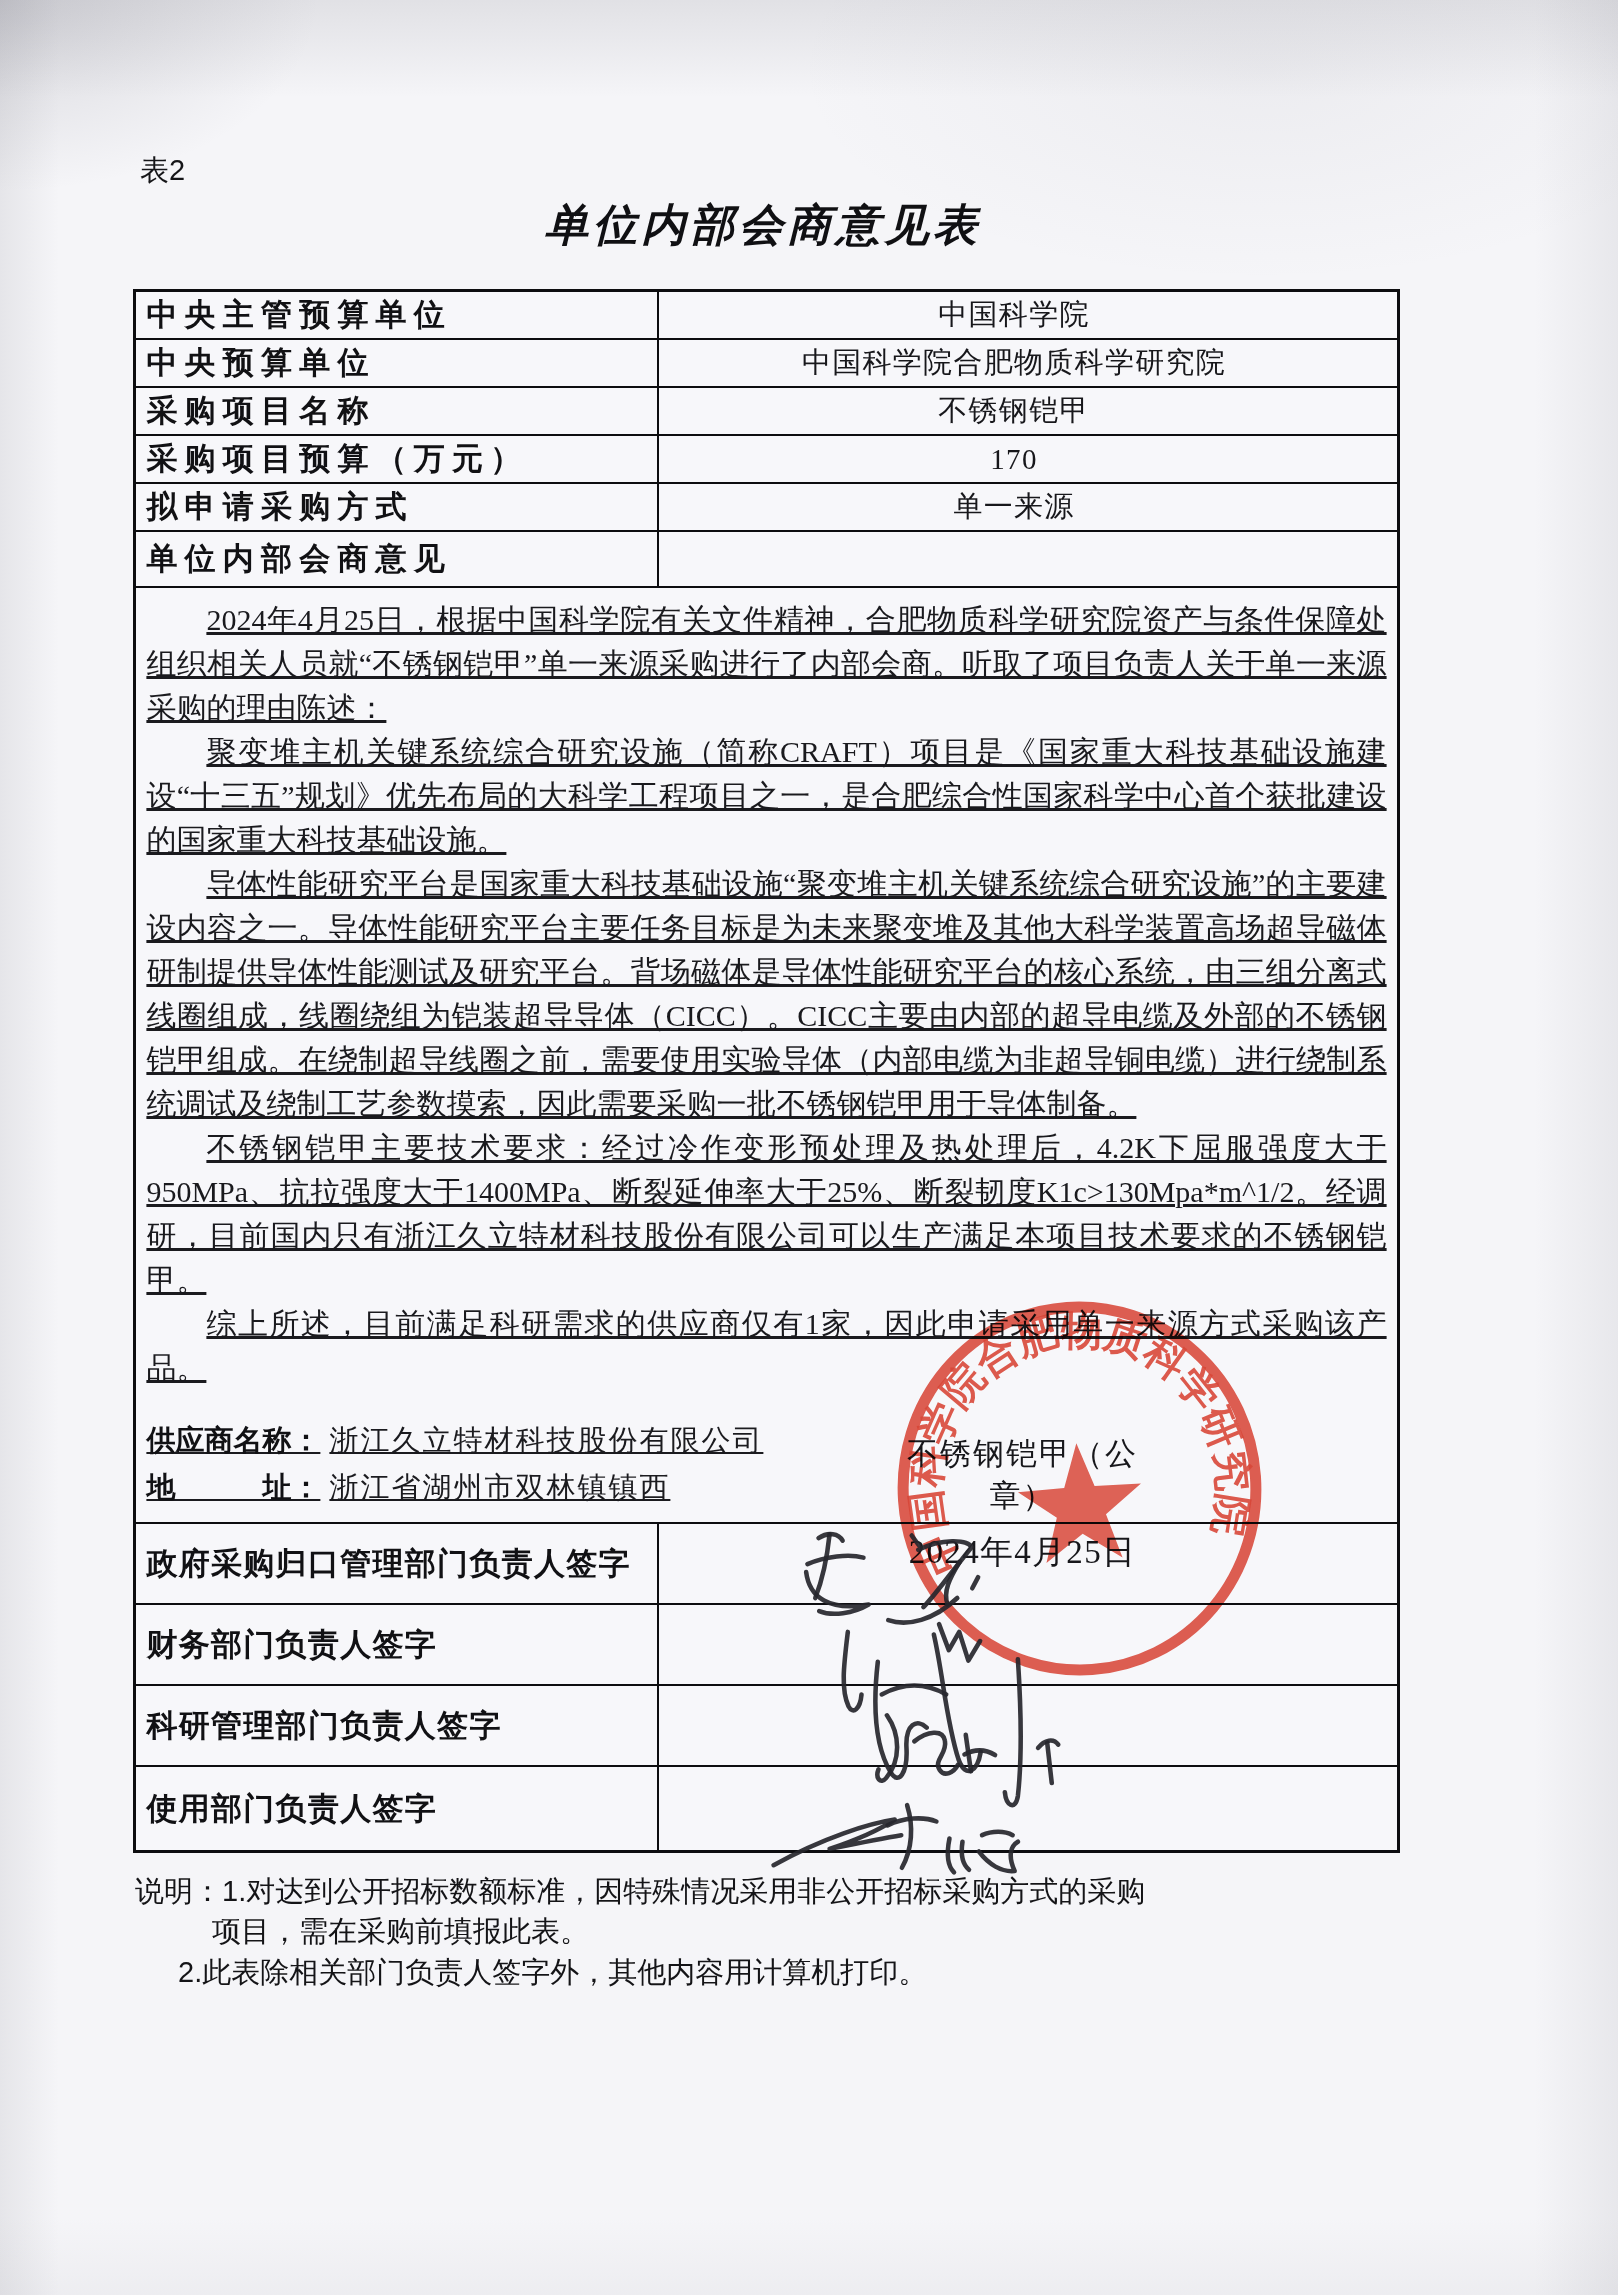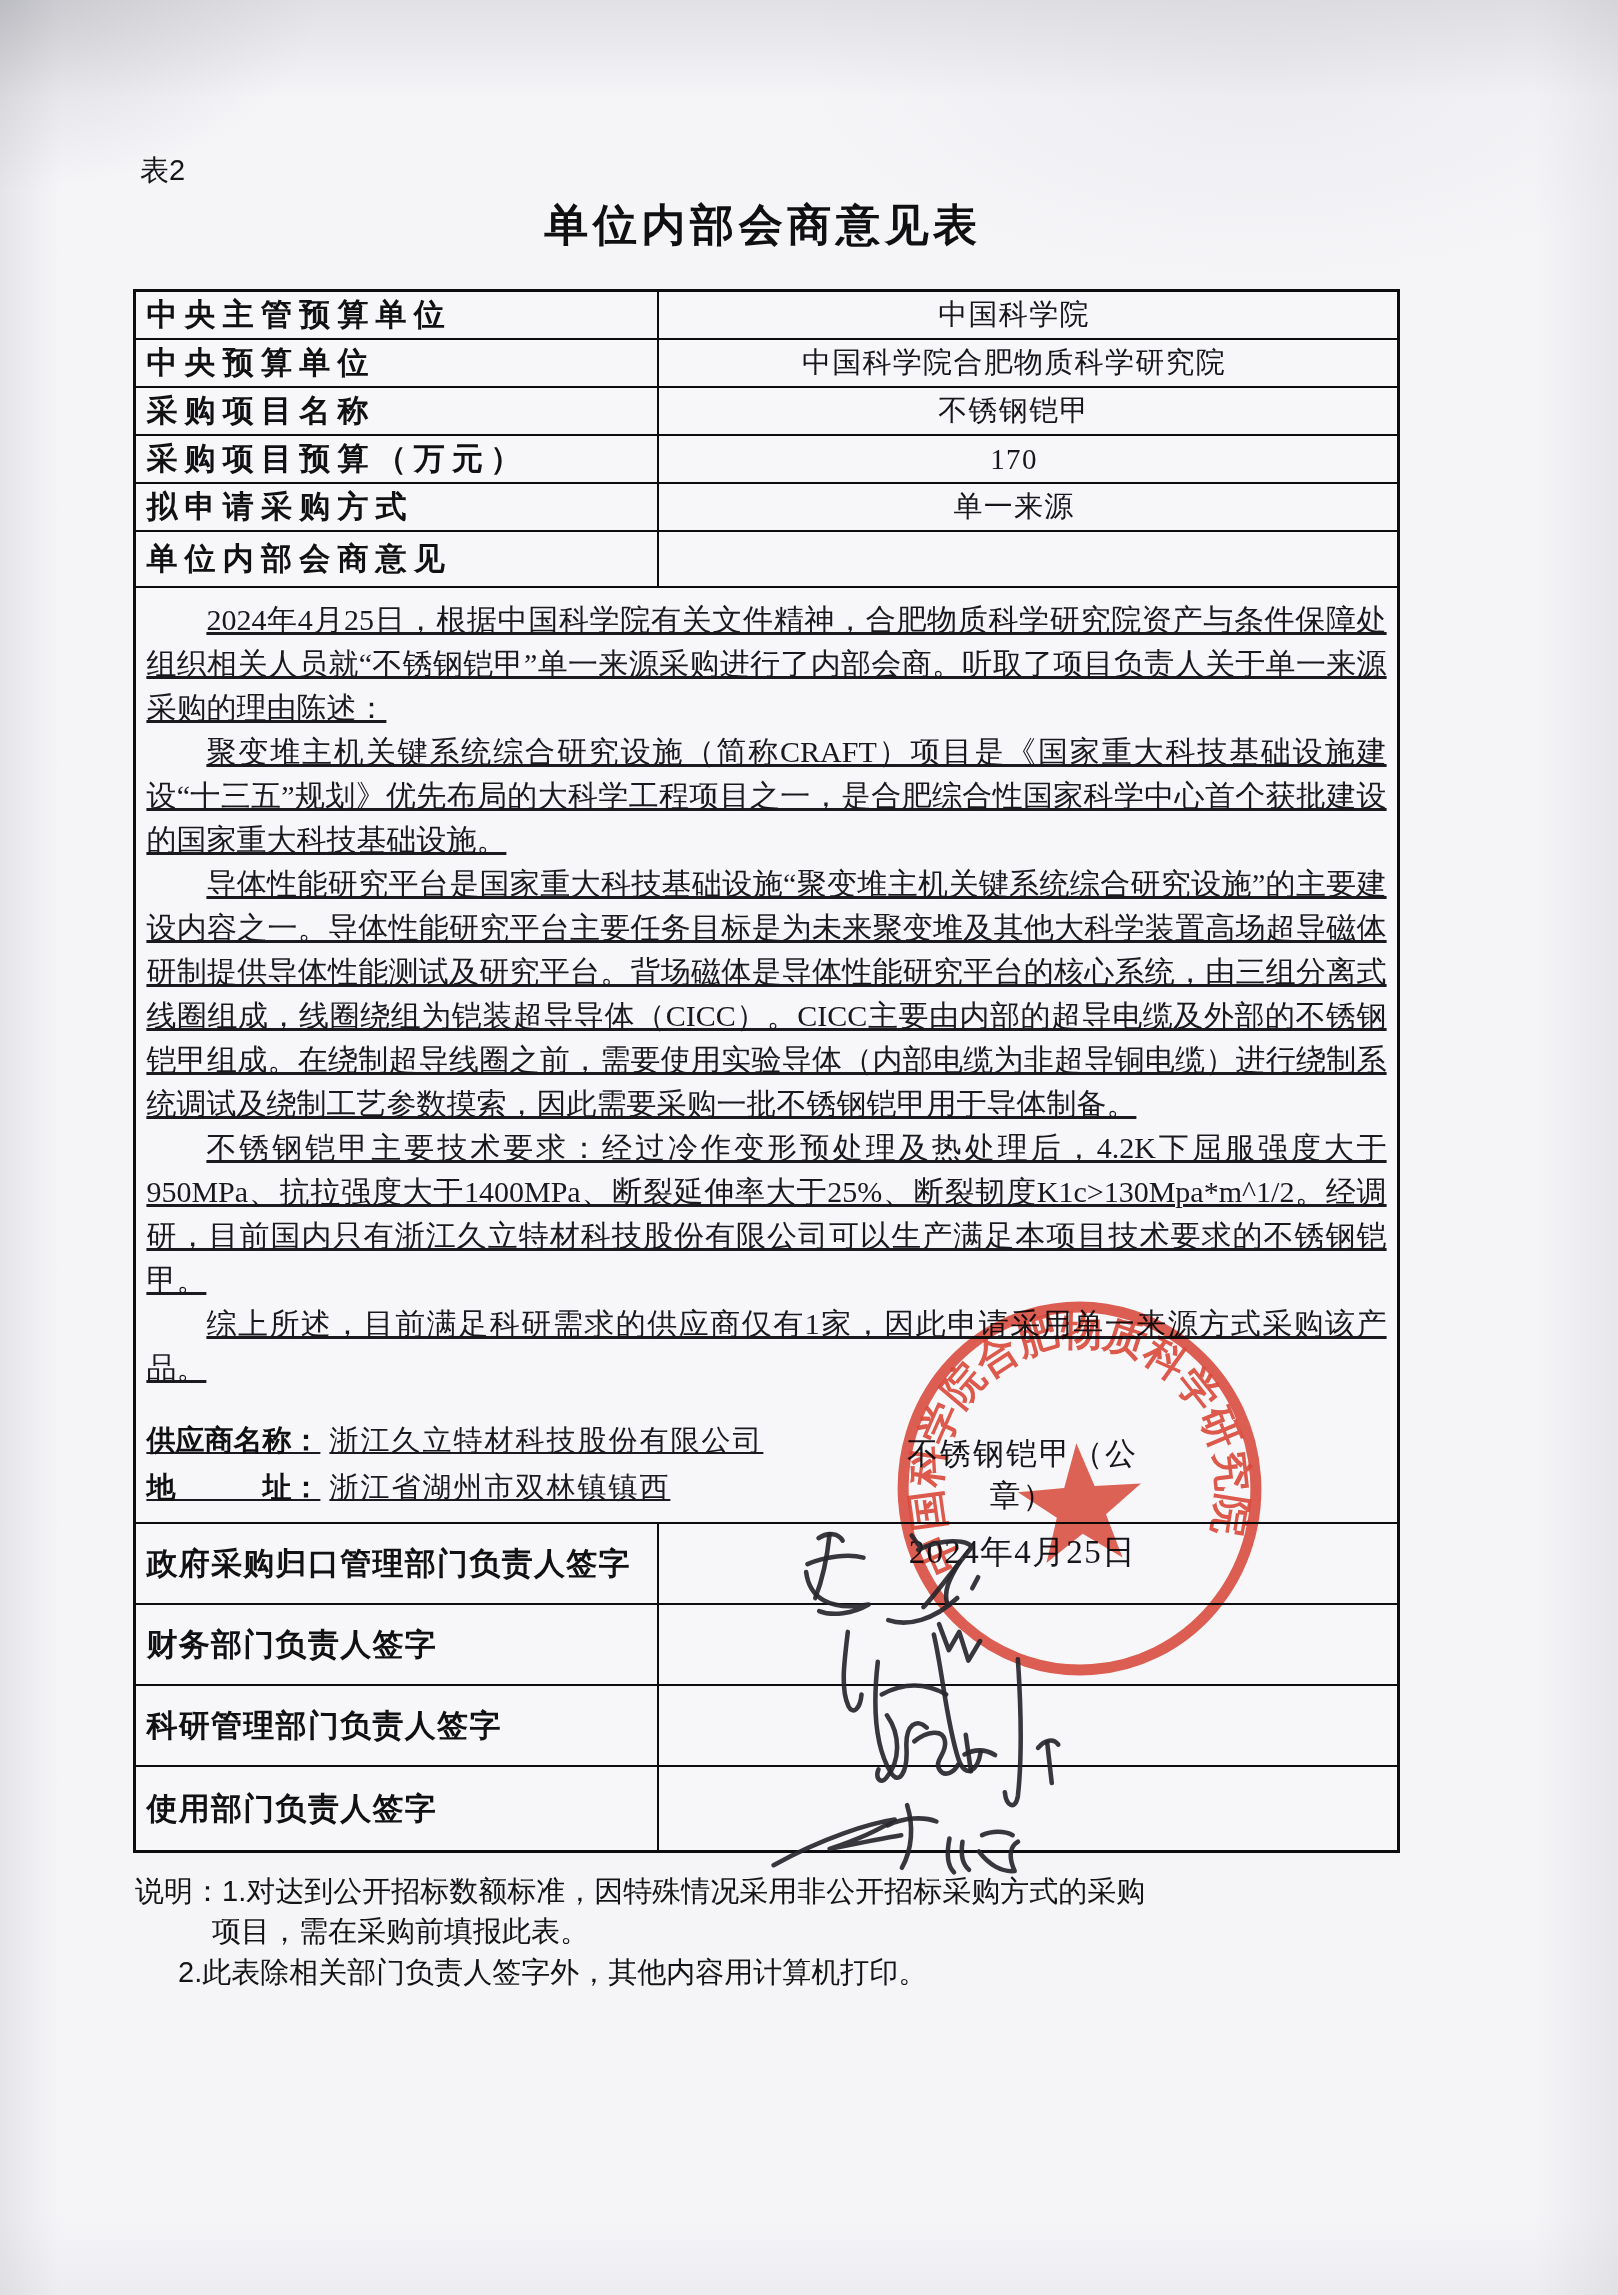--- a/index.html
+++ b/index.html
@@ -30,21 +30,21 @@
 
   .form-tag {
     position: absolute; left: 140px; top: 151px; z-index: 2;
     font-family: "Liberation Sans", "DejaVu Sans", sans-serif;
     font-size: 29px; font-weight: 500; color: #151518;
   }
   .doc-title {
     position: absolute; left: 0; top: 196px; width: 1526px; z-index: 2;
     text-align: center;
     font-family: "Liberation Sans", "DejaVu Sans", sans-serif;
-    font-size: 44px; font-weight: 700; letter-spacing: 4.6px; color: #101013;
+    font-size: 44px; font-weight: 700; letter-spacing: 4.6px; color: #101013; font-style: italic;
   }
 
   
   .doc-table {
     position: absolute; left: 133px; top: 289px; width: 1267px; z-index: 1;
     border: 3.3px solid #0d0d10;
     background: rgba(252,252,255,0.35);
   }
   .tr { display: flex; border-bottom: 2.6px solid #0d0d10; }
   .tr:last-child { border-bottom: none; }

